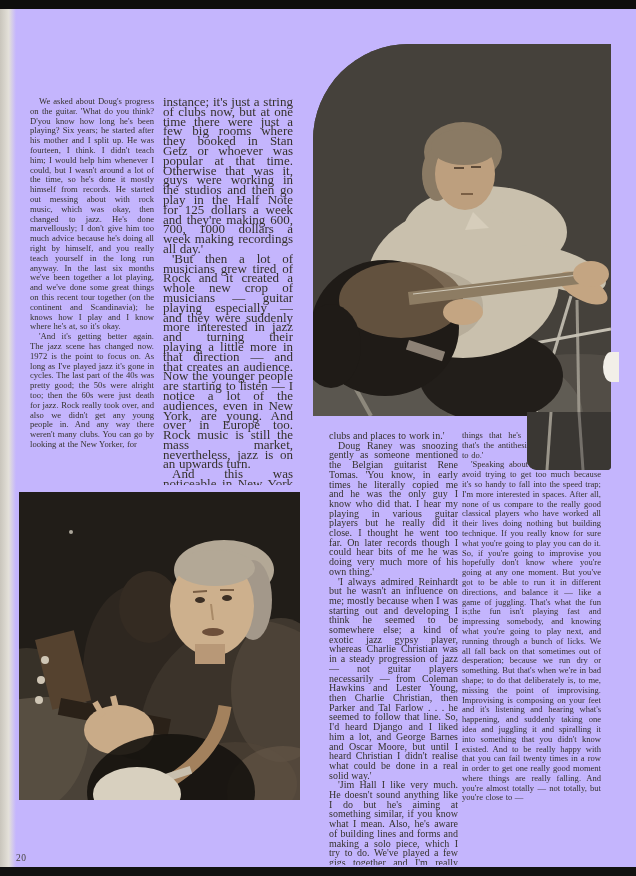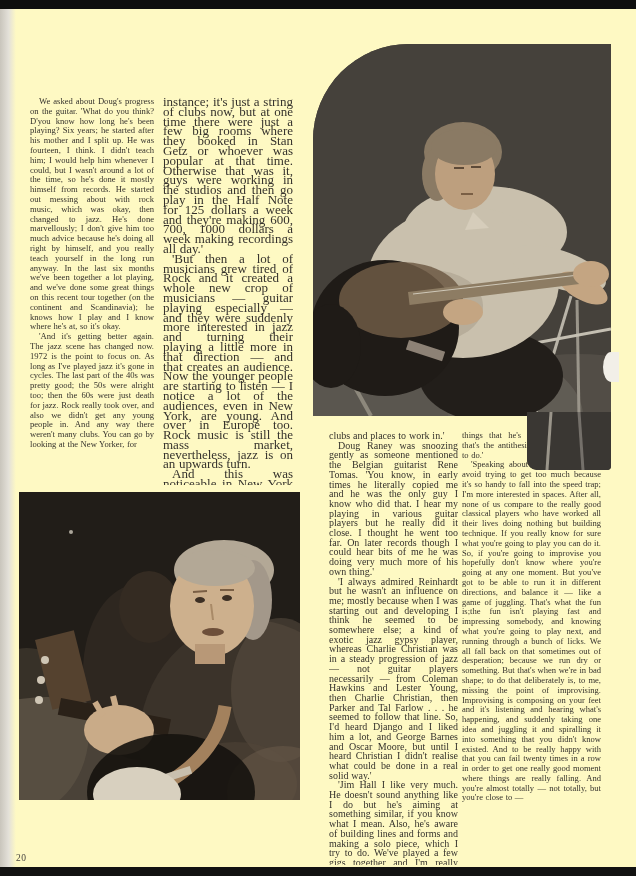--- a/index.html
+++ b/index.html
@@ -1,18 +1,18 @@
 <!DOCTYPE html>
 <html><head>
 <meta charset="utf-8">
 <style>
   html,body { margin:0; padding:0; background:#888; }
   .page {
     position:relative; width:636px; height:876px;
-    background:#fef9c3; overflow:hidden;
+    background:#c4b5fd; overflow:hidden;
     font-family:"Liberation Serif", serif;
   }
   .bar-top { position:absolute; left:0; top:0; width:636px; height:9px; background:#0e0e0d; }
   .bar-bottom { position:absolute; left:0; top:867px; width:636px; height:9px; background:#121211; }
   .gutter-left {
     position:absolute; left:0; top:9px; width:16px; height:858px;
     background:linear-gradient(to right, #c9c5bc, #e4e1d9 55%, rgba(242,239,232,0));
   }
   .col {
     position:absolute; text-align:justify; color:#35322c; overflow:hidden;

